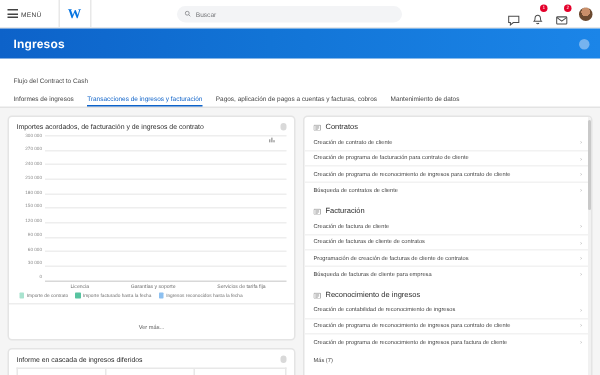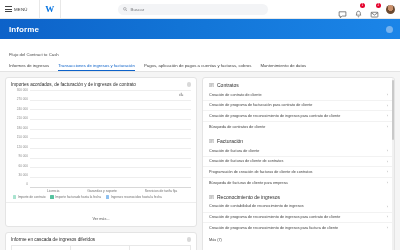--- a/index.html
+++ b/index.html
@@ -198,21 +198,21 @@
         <rect x="2" y="4" width="12" height="8.5" rx="1" fill="none" stroke="#4b4b4b" stroke-width="1.2"></rect>
         <path d="M2 4.6 8 9l6-4.4" fill="none" stroke="#4b4b4b" stroke-width="1.2"></path>
       </svg>
       <span class="badge">2</span>
     </div>
     <div class="avatar"></div>
   </div>
 </div>
 
 <div class="pagehead">
-  <span class="pagetitle">Informe</span>
+  <span class="pagetitle">Ingresos</span>
   <span class="head-gear"></span>
 </div>
 
 <div class="crumbbar">
   <span class="crumb">Flujo del Contract to Cash</span>
 </div>
 
 <div class="tabs">
   <div class="tab">Informes de ingresos</div>
   <div class="tab active">Transacciones de ingresos y facturación</div>

